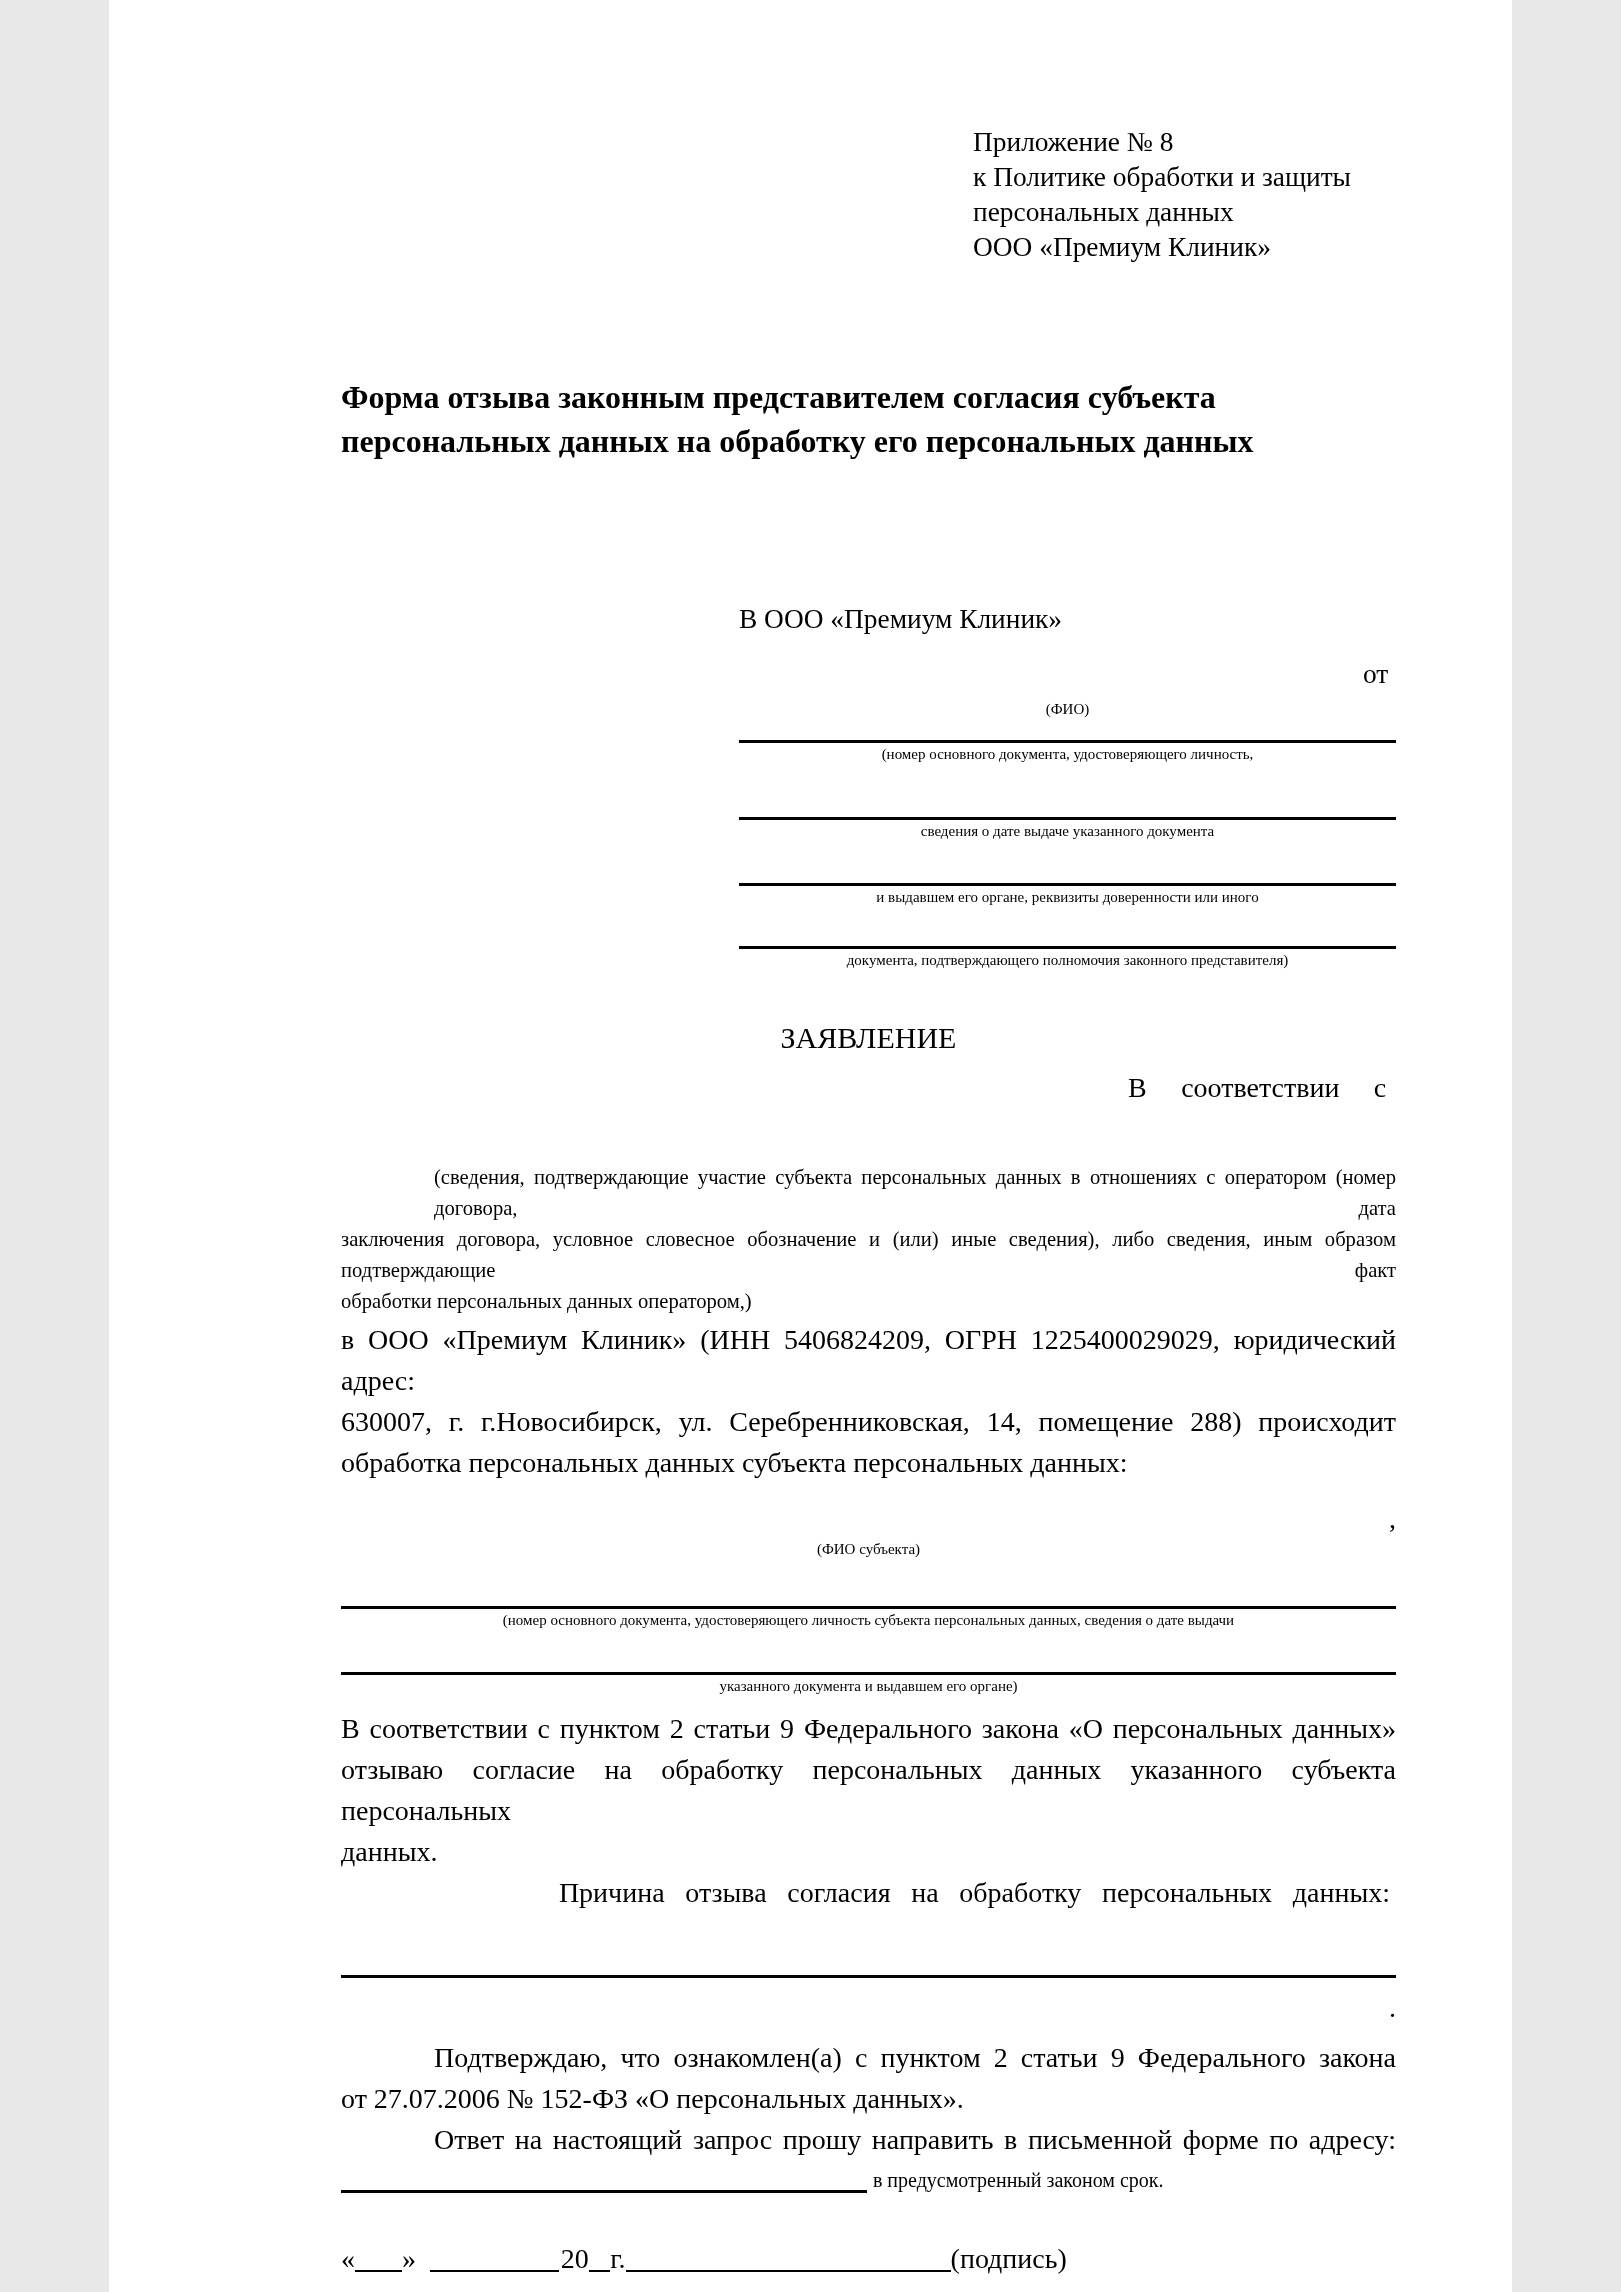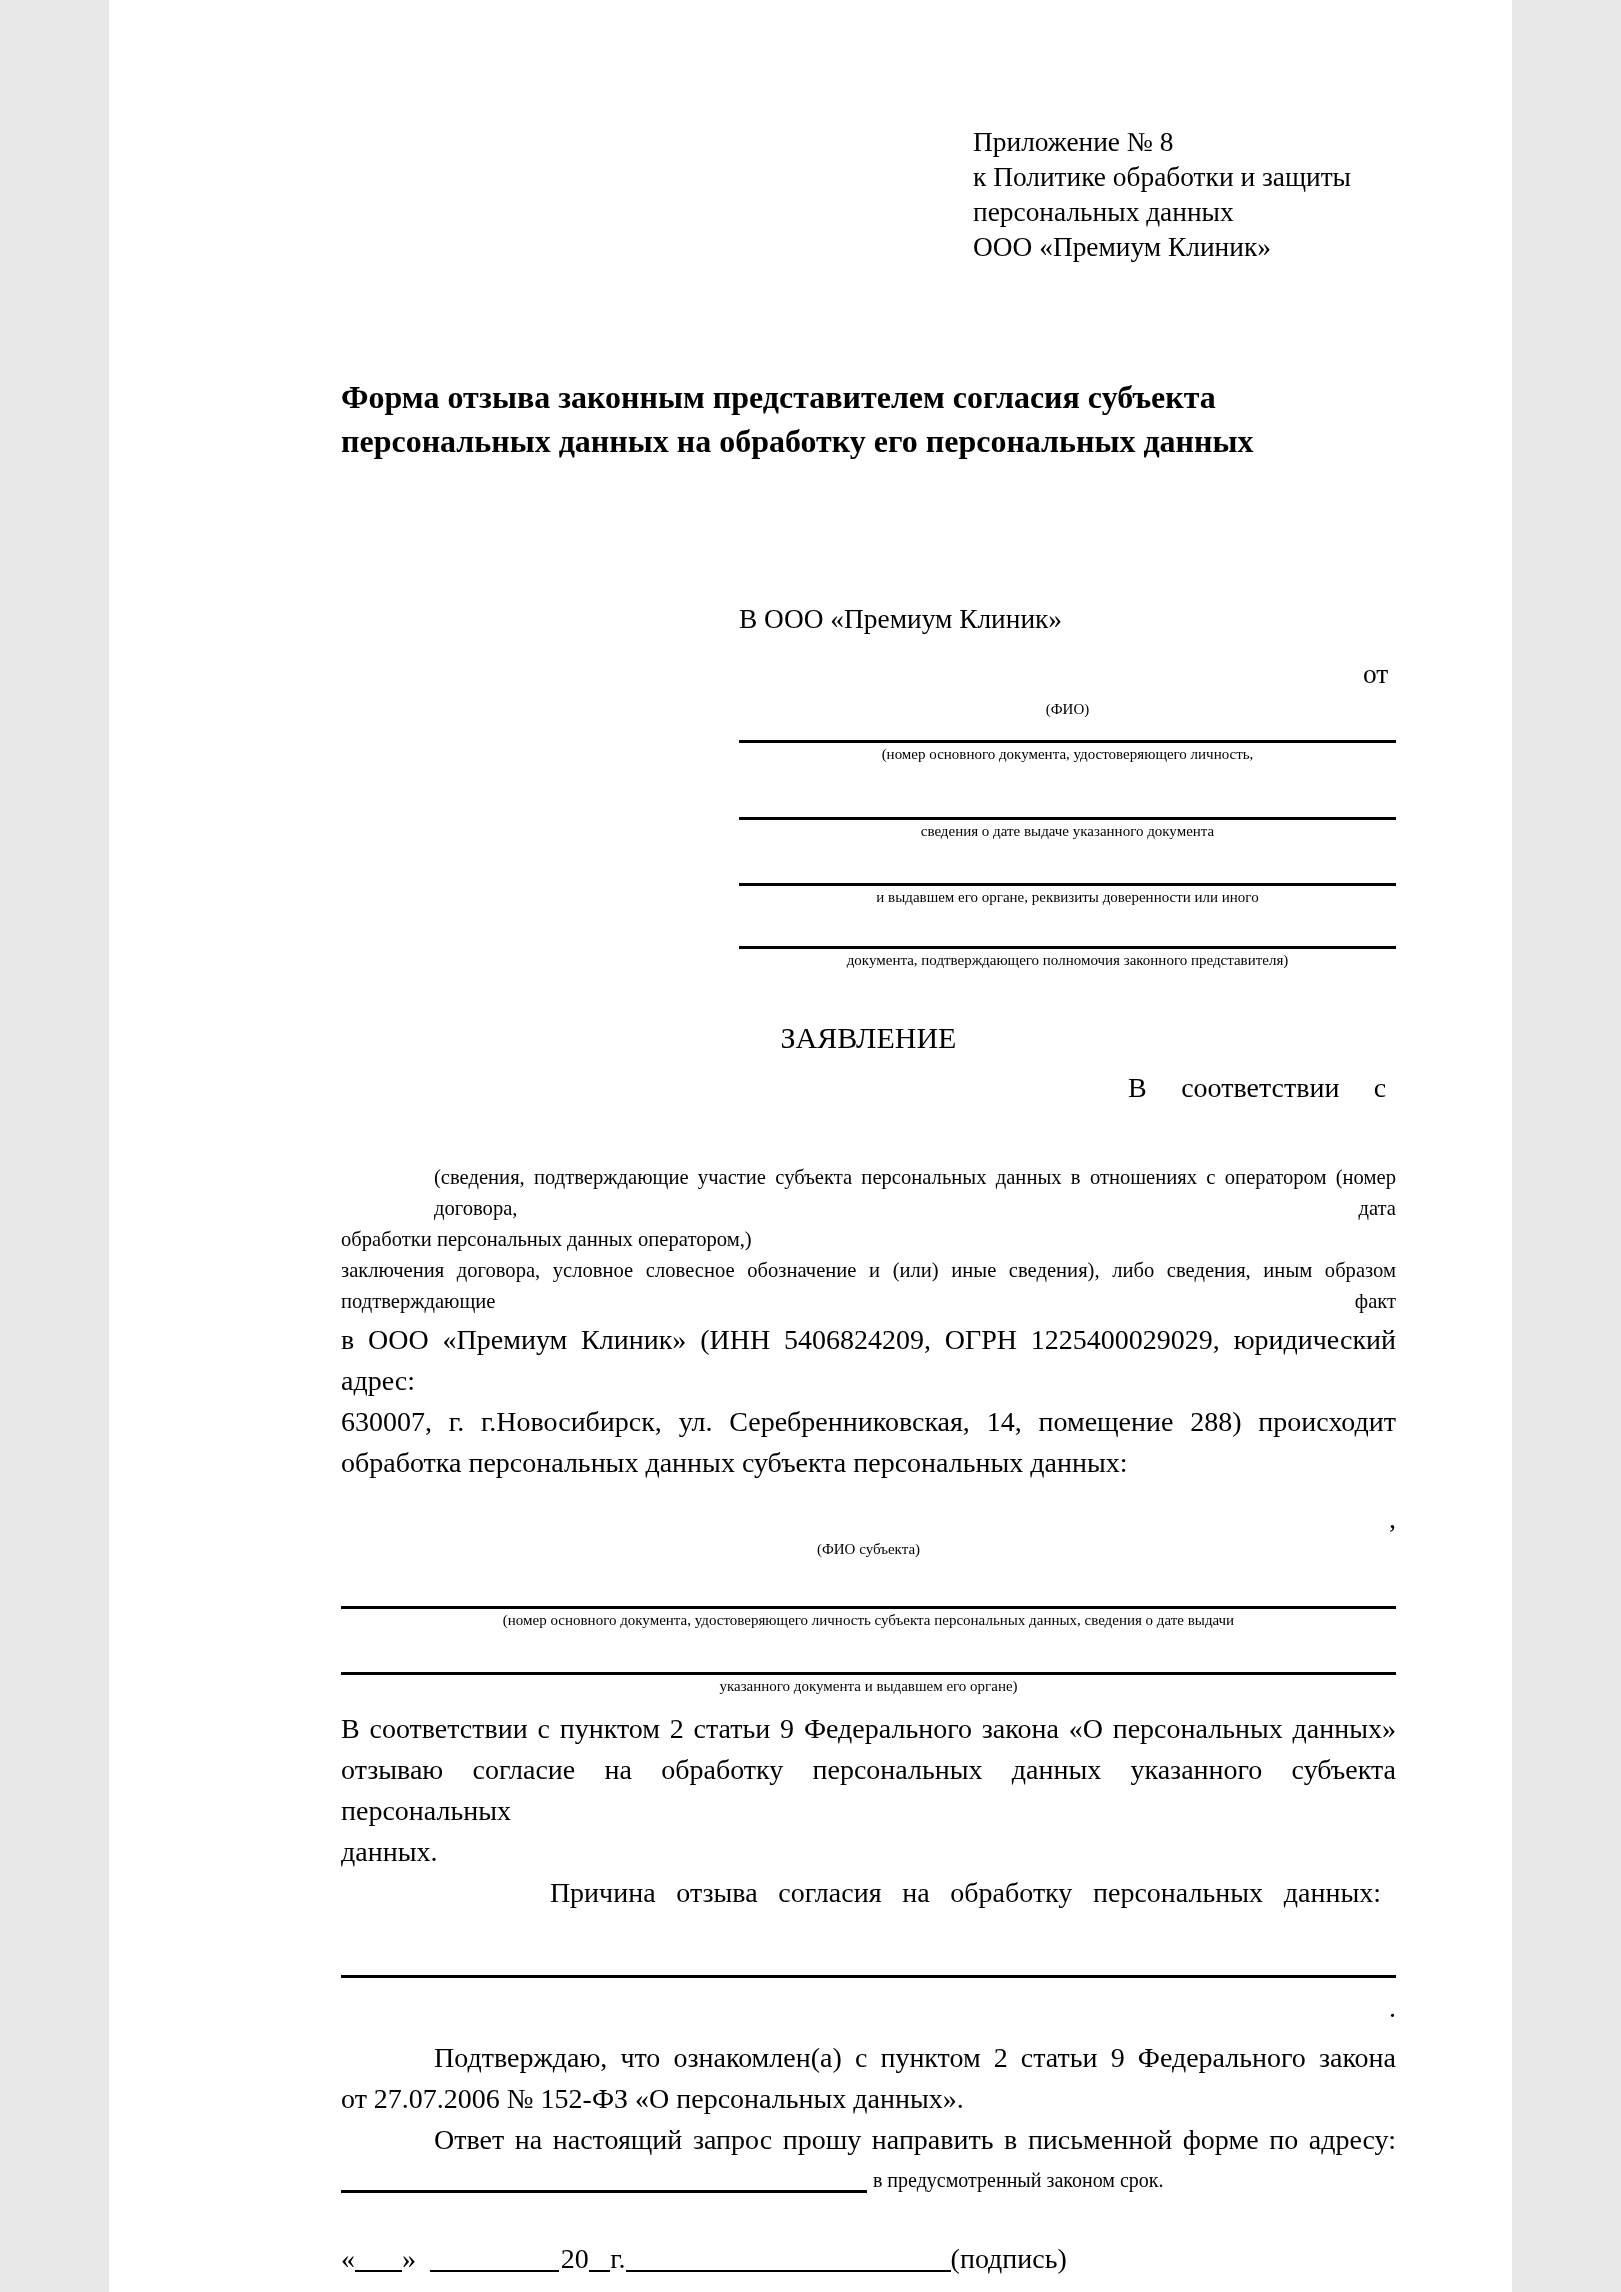--- a/index.html
+++ b/index.html
@@ -39,21 +39,21 @@
   .ind { padding-left:93px; }
   .intro-row { margin-top:11.8px; font-size:28px; line-height:39px; padding-left:93px;gap:44px; }
   .intro-row .lead { word-spacing:27.4px; margin-right:9.8px; }
   .small { font-size:20.6px; line-height:31px; }
   .small-block { margin-top:3.9px; }
   .para { margin-top:2px; }
   .subject-row { margin-top:7.8px; font-size:28px; line-height:39px; }
   .mt46 { margin-top:45px; } .mt40 { margin-top:39px; }
   .withdrawal { margin-top:9.8px; }
   .reason-row { font-size:28px; line-height:41px; padding-left:93px; }
-  .reason-row .lead { word-spacing:13.7px; margin-right:15px; }
+  .reason-row .lead { word-spacing:13.7px; margin-right:6px; }
   .ruleA { margin-top:55px; }
   .period-row { margin-top:3.9px; font-size:28px; line-height:35px; }
   .confirm { margin-top:11.8px; }
   .reply-row { font-size:20px; line-height:41px; }
   .blank { display:inline-block; border-bottom:2.9px solid #000; height:0; vertical-align:-3.9px; }
   .w537 { width:526px; border-bottom-width:3.9px; margin-right:5.9px; vertical-align:-5.9px; }
   
   .footer-row { margin-top:38px; display:flex; font-size:28px; line-height:39px; }
   .w48 { width:47px; } .w132 { width:129px; margin-left:13.7px; margin-right:2px; } .w22 { width:21.6px; } .w332 { width:325px; }
 </style>
@@ -94,22 +94,22 @@
 
   <div class="heading">ЗАЯВЛЕНИЕ</div>
 
   <div class="row intro-row">
     <span class="lead">В соответствии с</span>
     <span class="fill"></span>
   </div>
 
   <div class="small-block">
     <div class="small jline ind">(сведения, подтверждающие участие субъекта персональных данных в отношениях с оператором (номер договора, дата</div>
+    <div class="small jline">заключения договора, условное словесное обозначение и (или) иные сведения), либо сведения, иным образом подтверждающие факт</div>
     <div class="small lline">обработки персональных данных оператором,)</div>
-    <div class="small jline">заключения договора, условное словесное обозначение и (или) иные сведения), либо сведения, иным образом подтверждающие факт</div>
   </div>
 
   <div class="para">
     <div class="body jline">в ООО «Премиум Клиник» (ИНН 5406824209, ОГРН 1225400029029, юридический адрес:</div>
     <div class="body jline">630007, г. г.Новосибирск, ул. Серебренниковская, 14, помещение 288) происходит</div>
     <div class="body lline">обработка персональных данных субъекта персональных данных:</div>
   </div>
 
   <div class="row subject-row">
     <span class="fill f4"></span>

